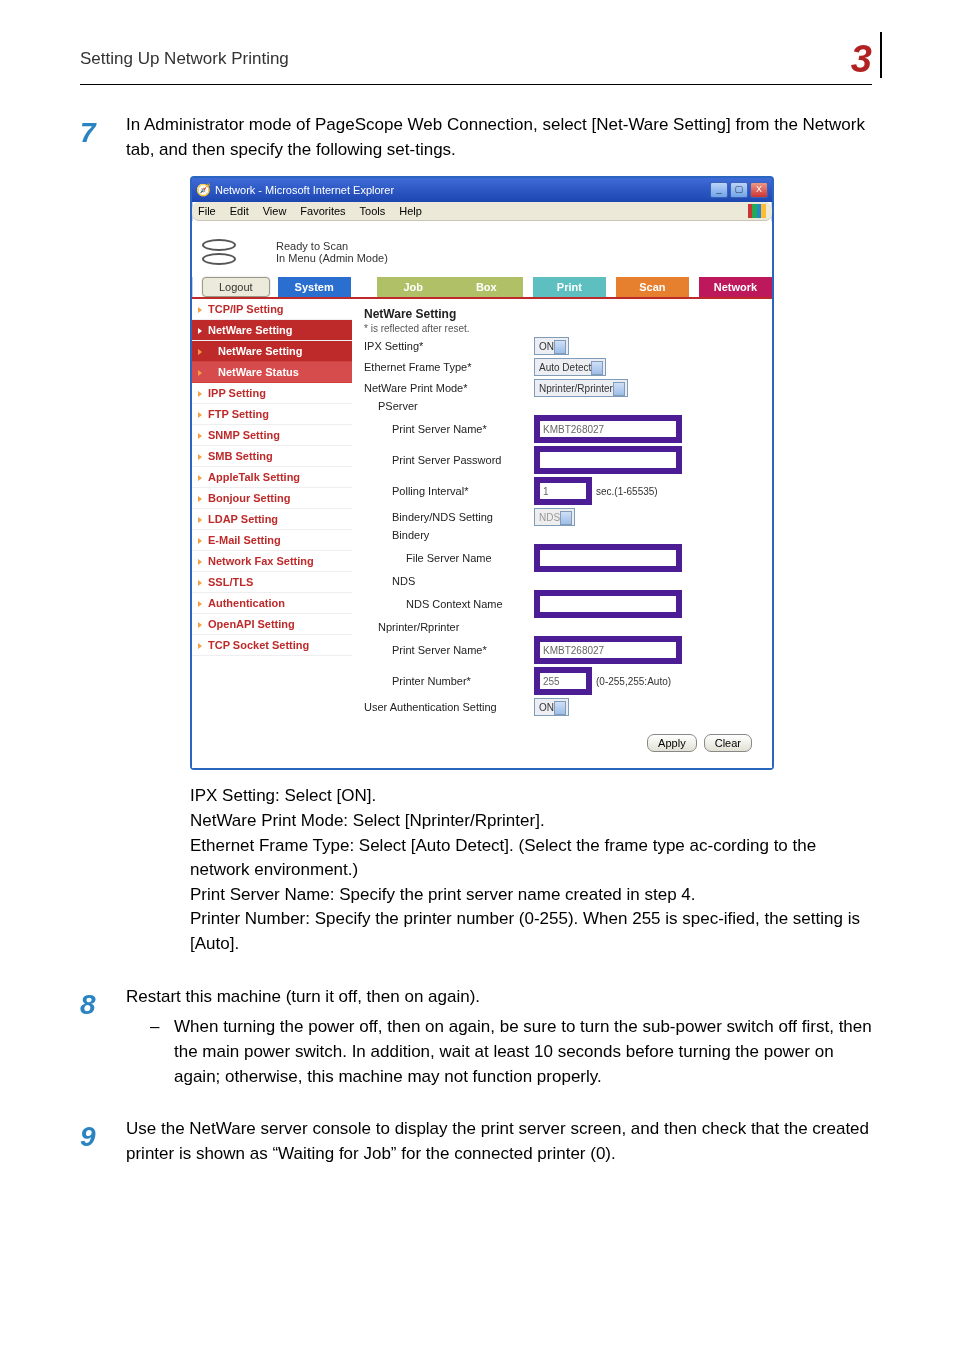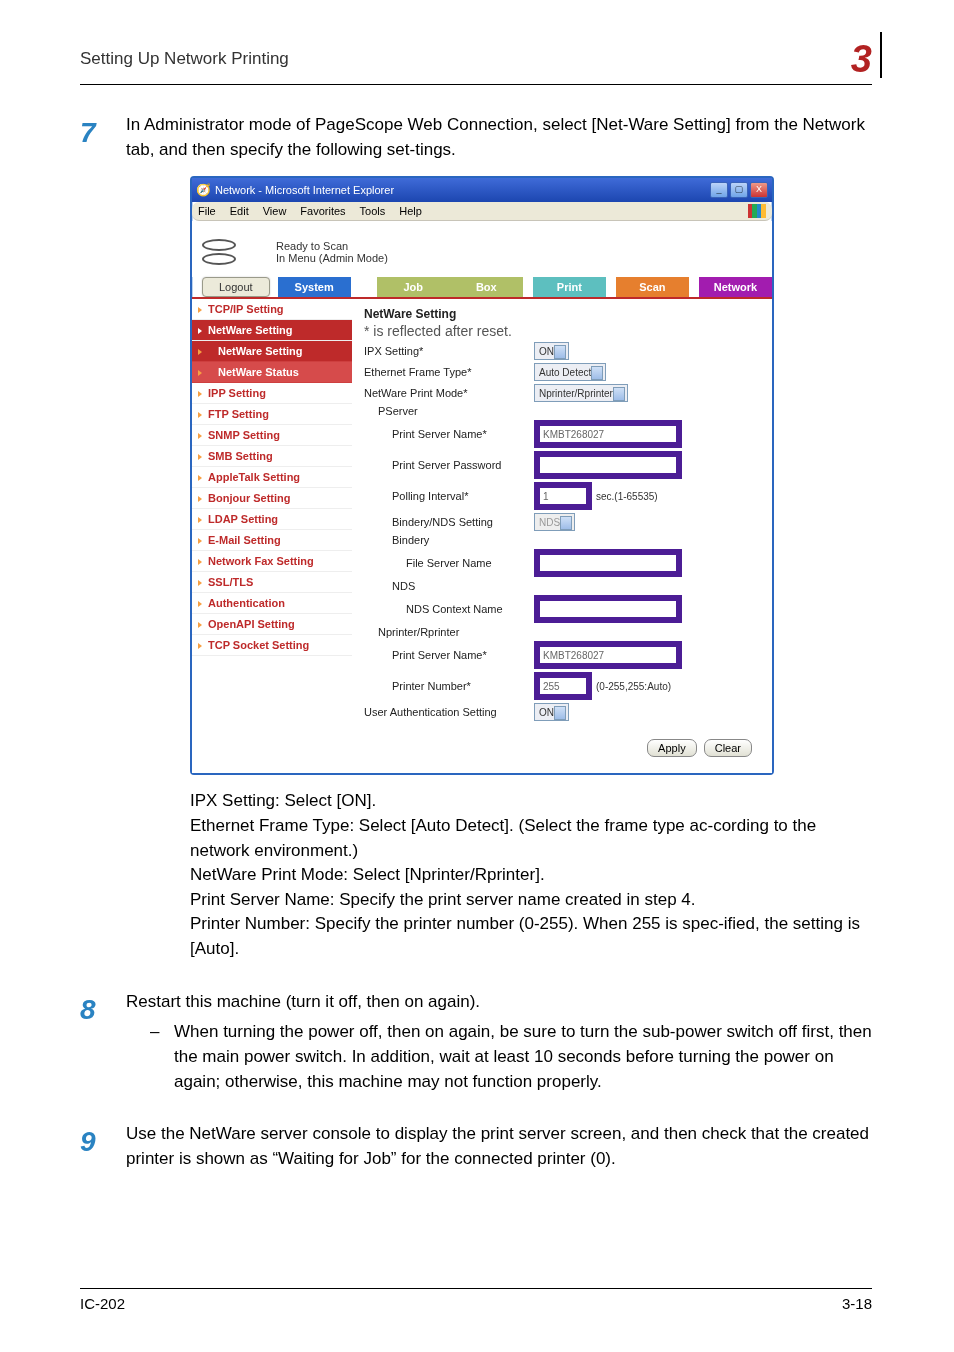--- a/index.html
+++ b/index.html
@@ -150,21 +150,21 @@
     text-align: center;
     padding: 4px 0;
     color: #fff;
     font-weight: bold;
   }
   .tab.system { background: #2a6fd0; margin-right: 16px; }
   .tab.job    { background: #b0c067; color: #fff; }
   .tab.box    { background: #b0c067; }
   .tab.print  { background: #5dbfbf; }
   .tab.scan   { background: #e67f2e; }
-  .tab.network{ background: #a21caf; }
+  .tab.network{ background: #be185d; }
   .tab.sep { flex: 0 0 10px; background: transparent; }
 
   .body-row {
     display: flex;
     border-top: 2px solid #be2a2a;
     background: #fff;
   }
   .sidebar {
     width: 160px;
     flex-shrink: 0;
@@ -202,21 +202,21 @@
     background: #be2a2a;
   }
 
   .panel {
     flex: 1;
     padding: 8px 12px 16px 12px;
     font-size: 11px;
     color: #222;
   }
   .panel h4 { margin: 0 0 2px 0; font-size: 12px; font-weight: bold; }
-  .note { font-size: 14px; color: #555; }
+  .note { font-size: 10px; color: #555; }
   .form-row {
     display: flex;
     align-items: center;
     margin: 3px 0;
   }
   .form-row .lab { width: 170px; }
   .form-row.sub .lab { padding-left: 14px; width: 156px; }
   .form-row.sub2 .lab { padding-left: 28px; width: 142px; }
   .fakeinput {
     border: 6px solid #4c1d95;
@@ -445,39 +445,35 @@
             <button class="ibtn">Apply</button>
             <button class="ibtn">Clear</button>
           </div>
         </div>
       </div>
     </div>
   </div>
 
   <div class="after-text">
     <div>IPX Setting: Select [ON].</div>
+    <div>NetWare Print Mode: Select [Nprinter/Rprinter].</div>
     <div>Ethernet Frame Type: Select [Auto Detect]. (Select the frame type ac-cording to the network environment.)</div>
-    <div>NetWare Print Mode: Select [Nprinter/Rprinter].</div>
     <div>Print Server Name: Specify the print server name created in step 4.</div>
     <div>Printer Number: Specify the printer number (0-255). When 255 is spec-ified, the setting is [Auto].</div>
   </div>
 
   <div class="step-block">
     <div class="step-num">8</div>
     <div class="step-text">
       <div>Restart this machine (turn it off, then on again).</div>
       <div class="bullet-block">
         <div class="bullet-dash">–</div>
         <div>When turning the power off, then on again, be sure to turn the sub-power switch off first, then the main power switch. In addition, wait at least 10 seconds before turning the power on again; otherwise, this machine may not function properly.</div>
       </div>
     </div>
   </div>
 
   <div class="step-block">
     <div class="step-num">9</div>
     <div class="step-text">Use the NetWare server console to display the print server screen, and then check that the created printer is shown as “Waiting for Job” for the connected printer (0).</div>
   </div>
 
-  <div class="footer">
-    <span>IC-202</span>
-    <span>3-18</span>
-  </div>
 </div>
 
 </body></html>

